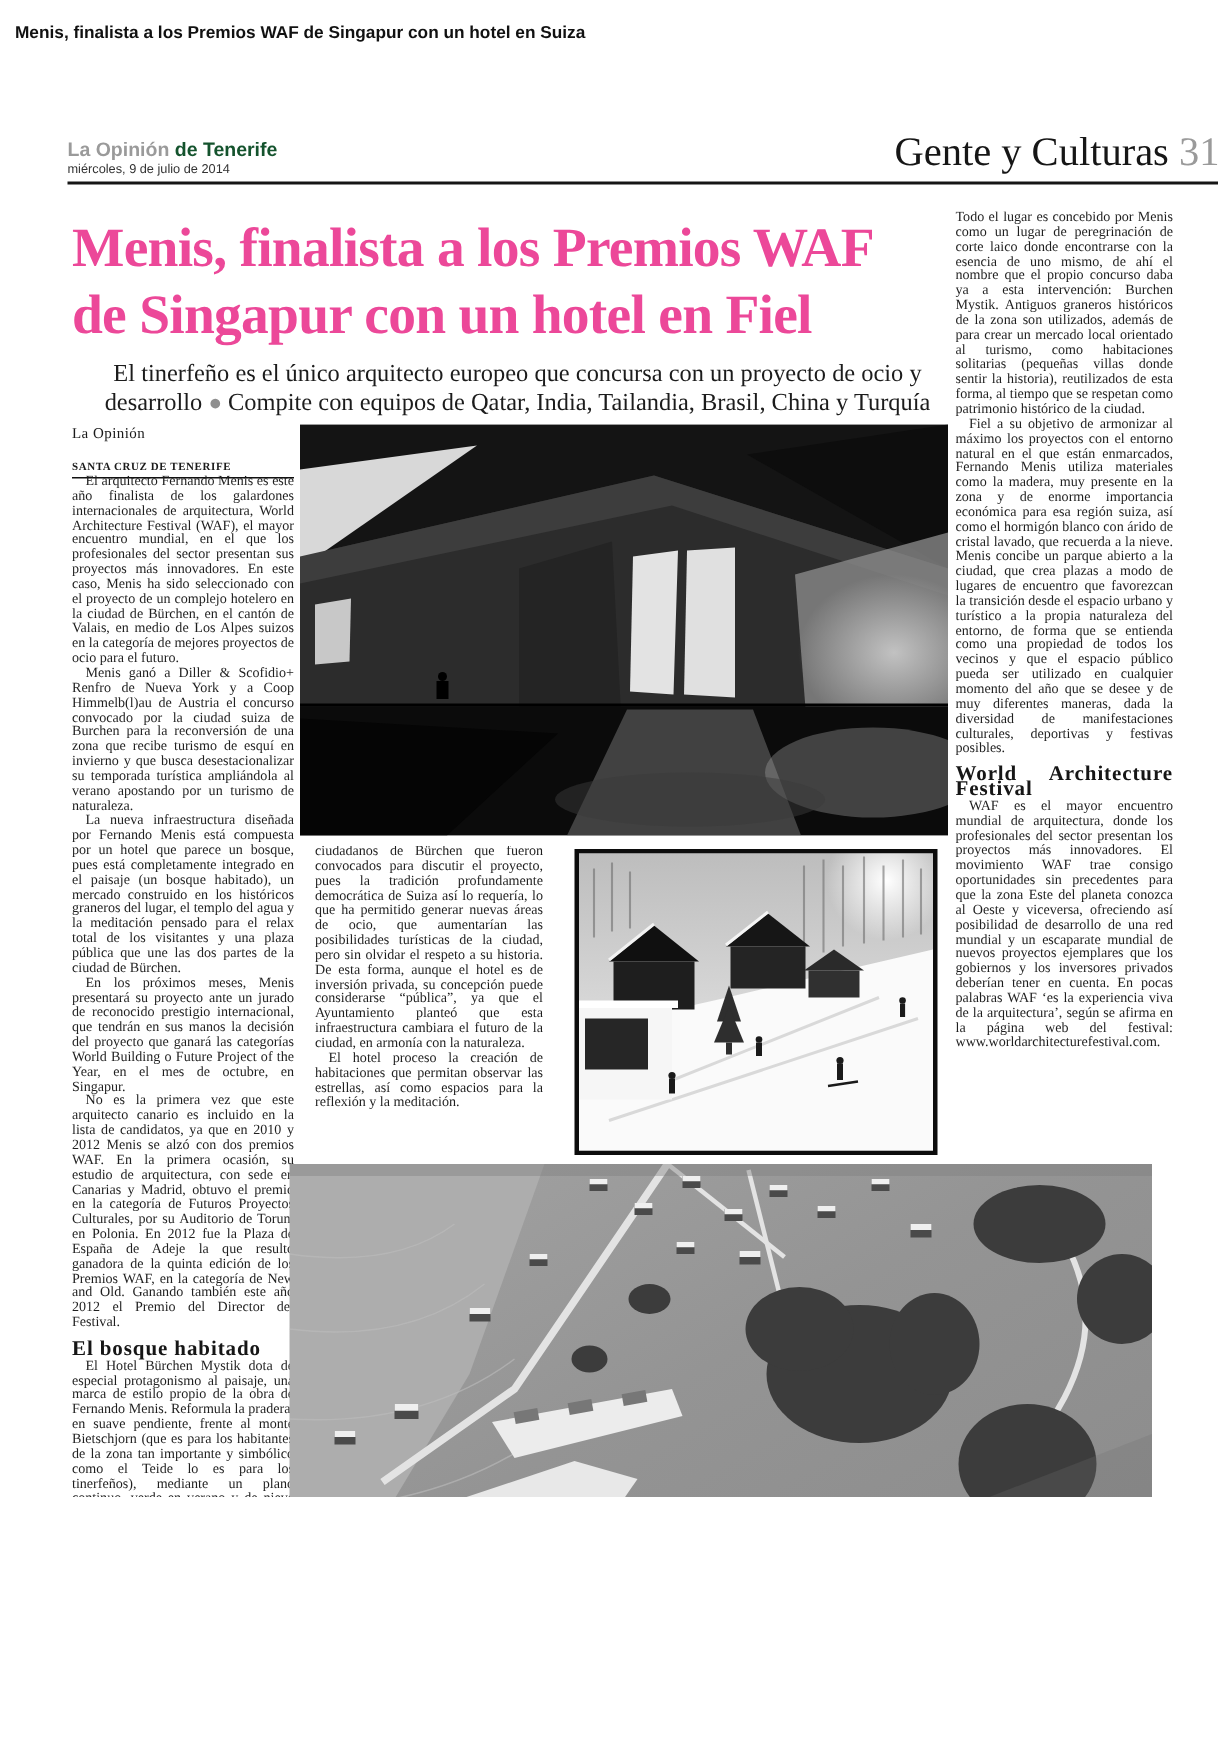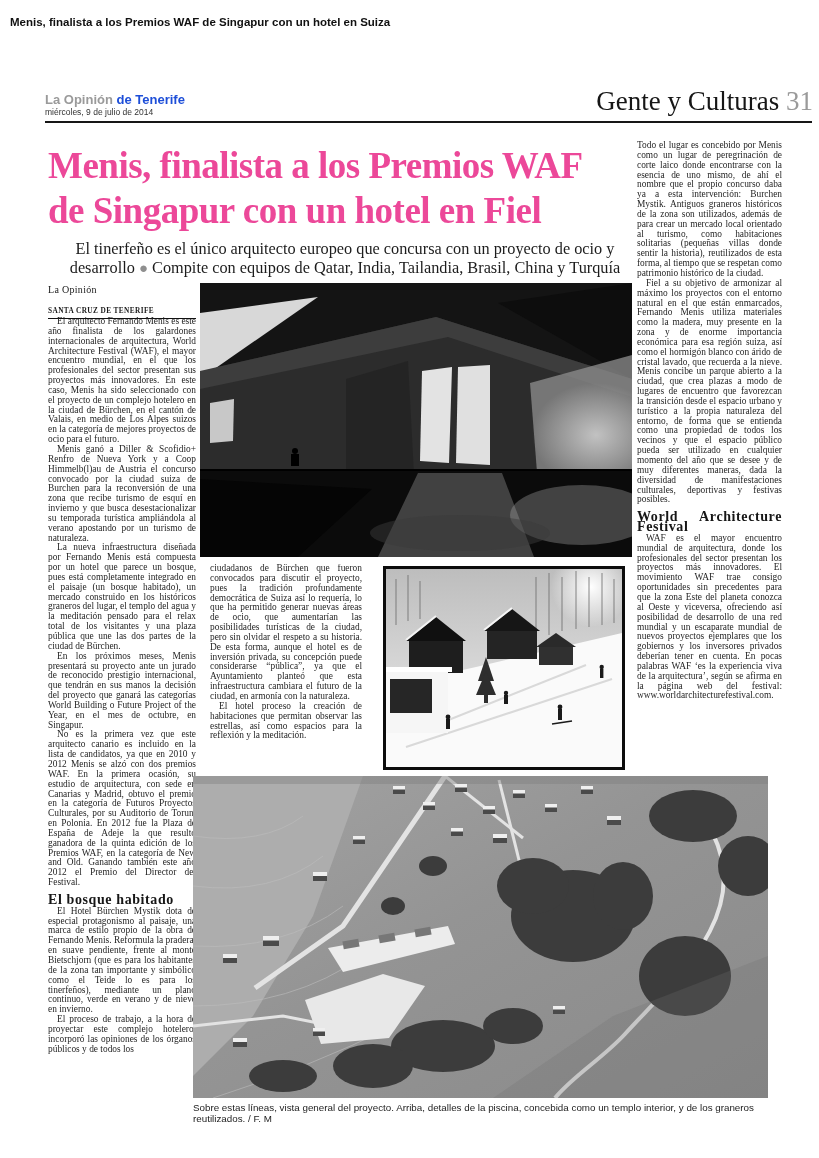--- a/index.html
+++ b/index.html
@@ -1,27 +1,27 @@
 <!DOCTYPE html>
 <html><head>
 <meta charset="utf-8">
 <style>
   html,body{margin:0;padding:0;background:#ffffff;}
-  .page{position:relative;width:819px;height:1158px;background:#ffffff;overflow:hidden;
+  .page{position:relative;width:819px;height:998px;background:#ffffff;overflow:hidden;
         font-family:"Liberation Serif", serif;color:#222;}
   .abs{position:absolute;}
 
   
   .overline{left:10px;top:16px;width:700px;font-family:"Liberation Sans",sans-serif;
             font-weight:bold;font-size:11.5px;color:#111;}
 
   
   .brand{left:45px;top:92px;font-family:"Liberation Sans",sans-serif;font-weight:bold;font-size:13px;}
   .brand .gray{color:#9a9a9a;}
-  .brand .black{color:#1d4ed8;}
+  .brand .black{color:#14532d;}
   .dateline{left:45px;top:107px;font-family:"Liberation Sans",sans-serif;font-size:8.5px;color:#333;}
   .section{right:6px;top:86px;width:400px;text-align:right;font-size:27px;color:#161616;
            font-family:"Liberation Serif",serif;}
   .section .pagenum{color:#9a9a9a;}
   .masthead-rule{left:45px;top:121px;width:767px;height:2px;background:#161616;}
 
   
   .headline{left:48px;top:143px;width:592px;font-weight:bold;font-size:37px;line-height:45px;
             letter-spacing:-0.5px;color:#ec4899;}
   .standfirst{left:48px;top:239px;width:594px;font-size:16.3px;line-height:19px;color:#1c1c1c;text-align:center;}

